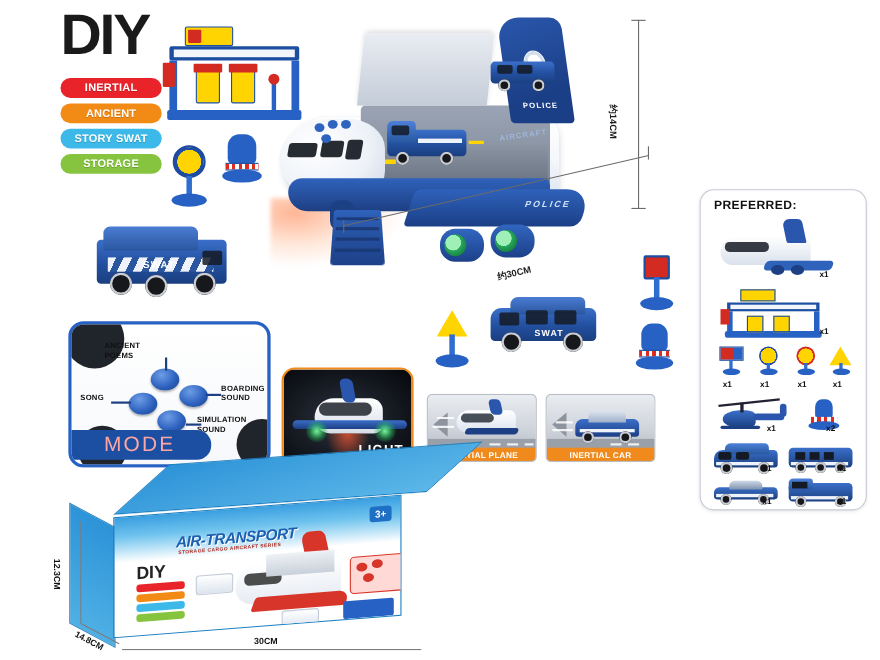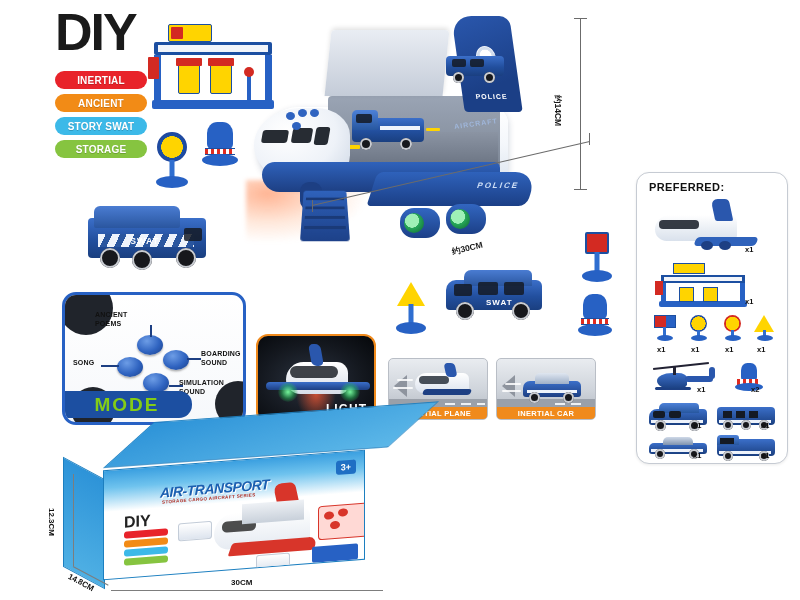--- a/index.html
+++ b/index.html
@@ -169,21 +169,21 @@
   .mode-lab {
     position:absolute; font-size:7px; font-weight:bold; color:#111;
     line-height:1.25; letter-spacing:.2px;
   }
   .lead { position:absolute; background:#1d3f83; }
   #mode-tag {
     position:absolute; left:-3px; bottom:4px; width:130px; height:27px;
     background:#1c4fa1; border-radius:0 13px 13px 0;
     display:flex; align-items:center; justify-content:center;
   }
-  #mode-tag span { color:#84cc16; font-size:19px; font-weight:bold; letter-spacing:2px; }
+  #mode-tag span { color:#fca5a5; font-size:19px; font-weight:normal; letter-spacing:2px; }
 
   
   #light-panel {
     left:256px; top:334px; width:120px; height:90px;
     background:radial-gradient(ellipse at 46% 52%,#2b3340 0%,#14181f 58%,#05070a 100%);
     border:2.5px solid #f08a1c; border-radius:12px; overflow:hidden;
   }
   #light-tag {
     position:absolute; right:7px; bottom:6px; color:#fff;
     font-size:12px; font-weight:bold; letter-spacing:1px;

